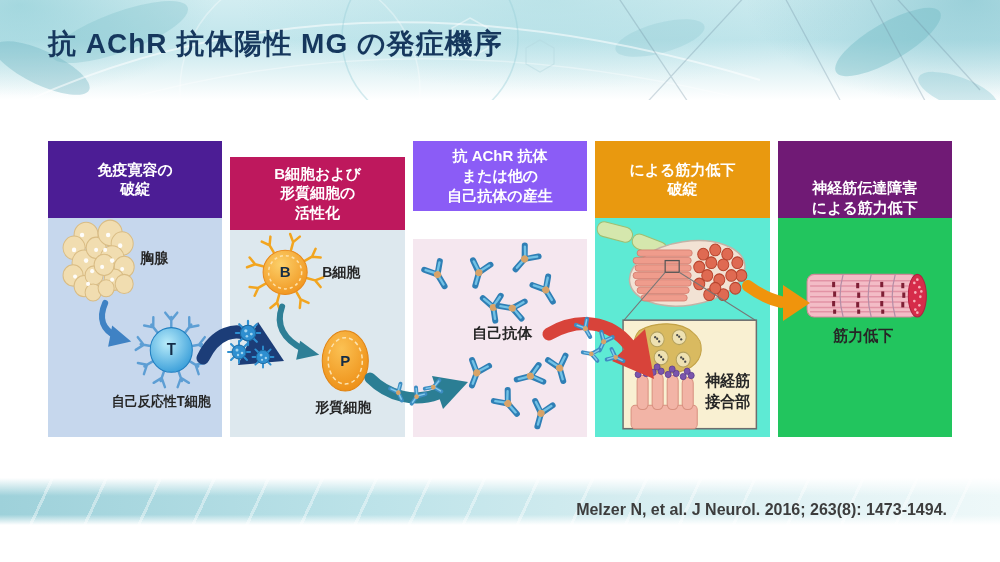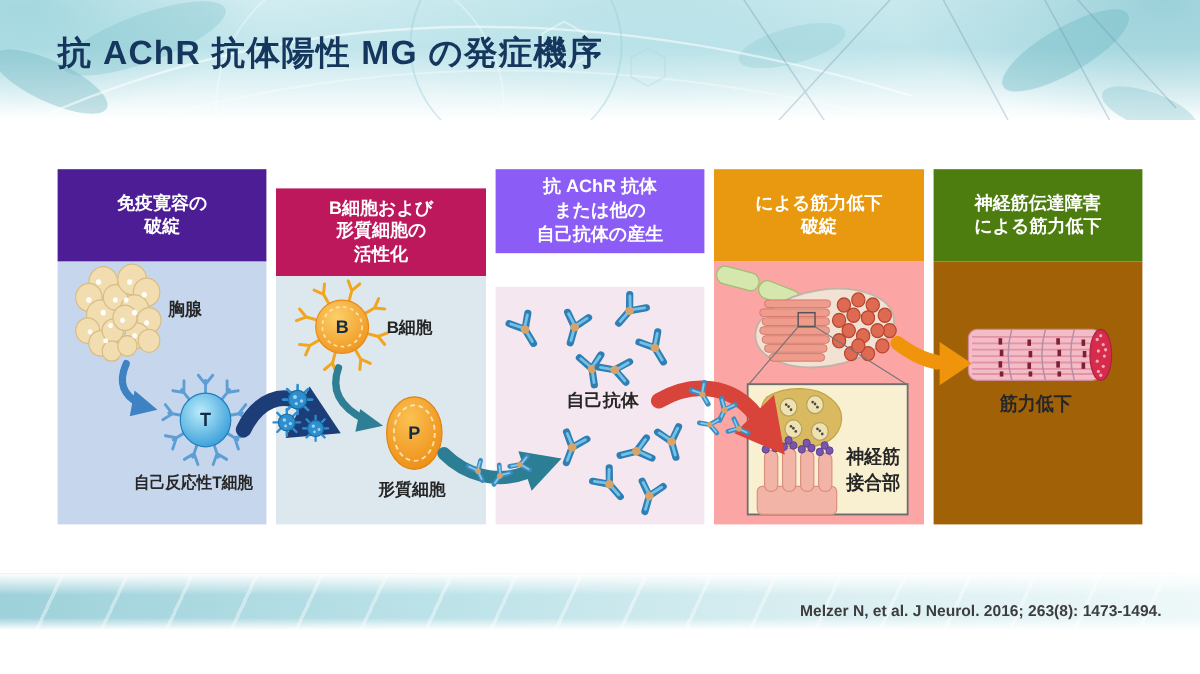--- a/index.html
+++ b/index.html
@@ -32,21 +32,21 @@
 
   
   .overlay{position:absolute;inset:0;width:1000px;height:562px;pointer-events:none;}
 
   
   .bottom-band{position:absolute;left:0;top:478px;width:1000px;height:47px;
     background:
       linear-gradient(180deg,#ffffff 0%,rgba(255,255,255,0) 38%,rgba(255,255,255,0) 78%,#ffffff 100%),
       repeating-linear-gradient(115deg,transparent 0 46px,rgba(255,255,255,.4) 46px 49px),
       linear-gradient(90deg,#9ed1da 0%,#bde3e9 38%,#d8eef1 66%,#eef8f9 100%);}
-  .citation{position:absolute;right:32px;top:501px;font-size:13px;font-weight:bold;color:#3d3d3d;}
+  .citation{position:absolute;right:53px;top:501px;font-size:16px;font-weight:bold;color:#3d3d3d;}
 </style>
 </head>
 <body>
 
 <div class="stage">
 
   <header class="banner">
     <svg class="banner-svg" viewBox="0 0 1000 100" aria-hidden="true">
       <ellipse cx="120" cy="32" rx="72" ry="20" transform="rotate(-20 120 32)" fill="rgba(118,190,200,.30)"></ellipse>
       <ellipse cx="42" cy="68" rx="52" ry="17" transform="rotate(25 42 68)" fill="rgba(100,175,190,.35)"></ellipse>
@@ -257,21 +257,21 @@
           <text class="lbl-l" x="89" y="103" text-anchor="middle">自己抗体</text>
         </svg>
       </div>
     </section>
 
     <section class="col">
       <div class="col-header" style="background-color: rgb(233, 153, 15);">
         <div>による筋力低下
 破綻</div>
       </div>
-      <div class="col-body" style="background-color: #fca5a5;">
+      <div class="col-body" style="background-color: #5eead4;">
         <svg class="illu" viewBox="0 0 174 206" preserveAspectRatio="none">
           <g>
             <rect x="0" y="0" width="36" height="14" rx="7" transform="translate(4,2) rotate(14)" fill="#d5e7ad" stroke="#9fbe72"></rect>
             <rect x="0" y="0" width="36" height="14" rx="7" transform="translate(40,13) rotate(20)" fill="#d5e7ad" stroke="#9fbe72"></rect>
             <path d="M74,28 C80,34 84,38 88,44 M76,30 C84,34 92,36 98,40 M78,32 C82,40 84,44 86,50" stroke="#e2b23a" stroke-width="2" fill="none"></path>
           </g>
           <g>
             <ellipse cx="92" cy="52" rx="58" ry="30" transform="rotate(-8 92 52)" fill="#f2e2d4" stroke="#c4b2a6" stroke-width="1.5"></ellipse>
             <g fill="#ef9c8c" stroke="#d1796a" stroke-width=".75">
               <rect x="42" y="30" width="55" height="6" rx="3"></rect>
@@ -348,25 +348,25 @@
                 <circle cx="92" cy="144" r="3"></circle>
             </g>
             <text class="lbl-l" x="110" y="158">神経筋</text>
             <text class="lbl-l" x="110" y="178">接合部</text>
           </g>
         </svg>
       </div>
     </section>
 
     <section class="col">
-      <div class="col-header" style="background-color: #4d7c0f;">
+      <div class="col-header" style="background-color: #701a75; align-items: flex-end;">
         <div>神経筋伝達障害
 による筋力低下</div>
       </div>
-      <div class="col-body" style="background-color: #a16207;">
+      <div class="col-body" style="background-color: #22c55e;">
         <svg class="illu" viewBox="0 0 174 206" preserveAspectRatio="none">
           <g transform="translate(27,53)">
             <rect x="2" y="0" width="110" height="40" rx="7" fill="#f3bcc6" stroke="#d2899a"></rect>
             <g stroke="#e293a5" stroke-width="1.4">
               <line x1="5" y1="6" x2="108" y2="6"></line>
                 <line x1="5" y1="11" x2="108" y2="11"></line>
               <line x1="5" y1="16" x2="108" y2="16"></line>
                 <line x1="5" y1="21" x2="108" y2="21"></line>
               <line x1="5" y1="26" x2="108" y2="26"></line>
                 <line x1="5" y1="31" x2="108" y2="31"></line>

